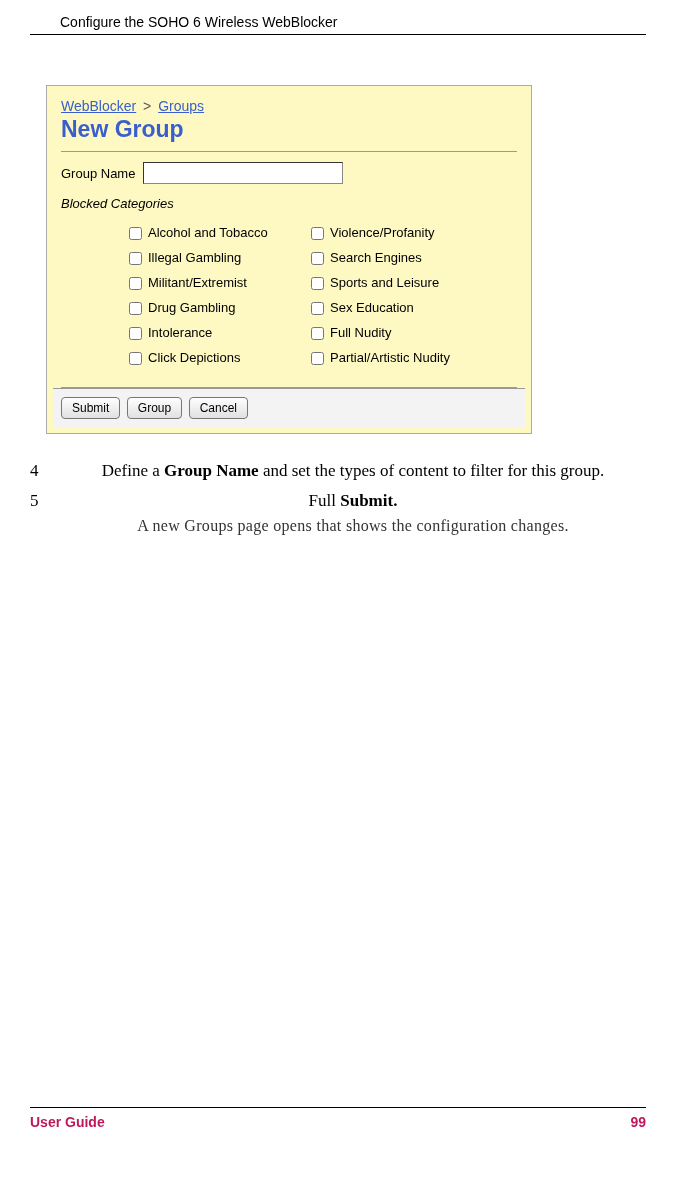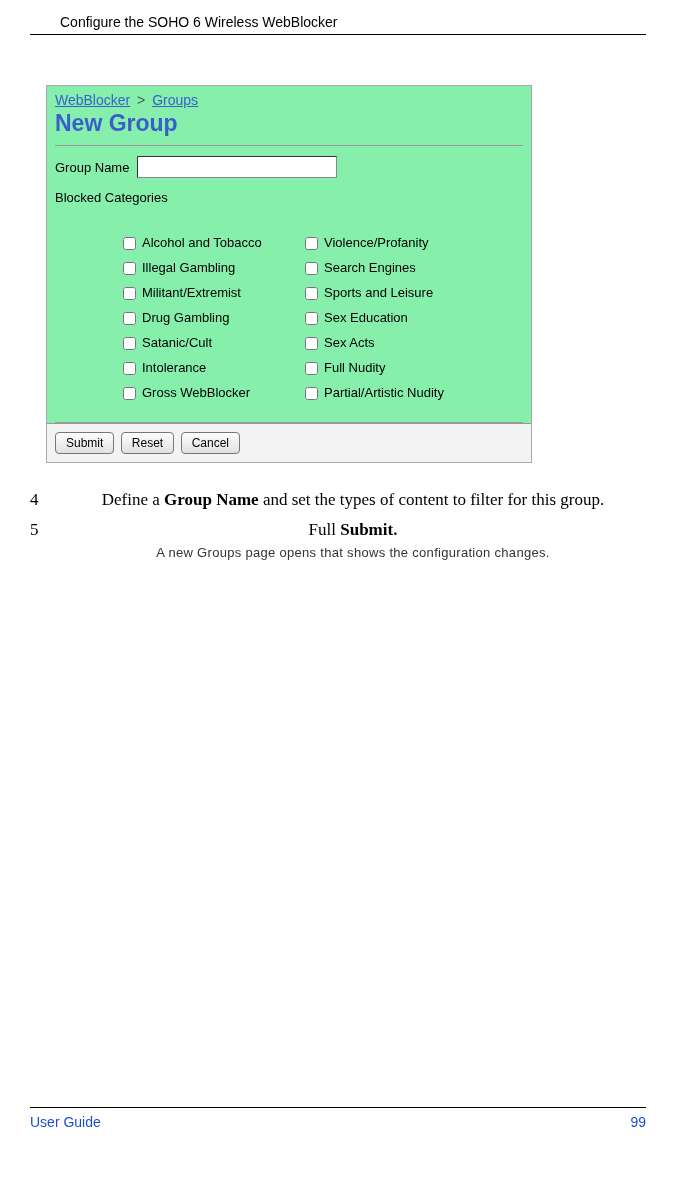--- a/index.html
+++ b/index.html
@@ -20,23 +20,23 @@
       font-size: 14px;
       color: #000;
       border-bottom: 1px solid #000;
       margin: 0 30px;
     }
     .screenshot-wrapper {
       margin: 50px 30px 25px 46px;
       width: 486px;
     }
     .screenshot {
-      background: #86efac;
+      background: #fef9c3;
       border: 1px solid #aaa;
-      padding: 0;
+      padding: 6px;
     }
     .breadcrumb {
       padding: 6px 8px 2px 8px;
       font-size: 14px;
       font-family: Arial, sans-serif;
     }
     .breadcrumb-link {
       color: #3a5fcd;
       text-decoration: underline;
     }
@@ -72,21 +72,22 @@
       border: 1px inset #888;
       background: white;
       height: 22px;
       width: 200px;
       font-size: 13px;
       padding: 0 3px;
     }
     .blocked-label {
       font-size: 13px;
       color: #000;
-      margin-bottom: 24px;
+      margin-bottom: 8px;
+      font-style: italic;
     }
     .categories-table {
       margin-left: 60px;
       margin-bottom: 10px;
     }
     .categories-table td {
       padding: 4px 6px;
       font-size: 13px;
       color: #000;
       vertical-align: middle;
@@ -127,37 +128,38 @@
     }
     .step-num {
       width: 30px;
       flex-shrink: 0;
     }
     .step-body {
       flex: 1;
       text-align: center;
     }
     .step-note {
-      font-family: Liberation Sans, sans-serif;
-      font-size: 13px;
+      font-family: Liberation Serif, serif;
+      font-size: 16px;
       color: #333;
       margin-top: 2px;
       letter-spacing: 0.3px;
     }
     .page-footer {
       position: absolute;
       bottom: 60px;
       left: 30px;
       right: 30px;
       border-top: 1px solid #000;
       padding-top: 6px;
       display: flex;
       justify-content: space-between;
       font-size: 14px;
-      color: #1d4ed8;
+      color: #be185d;
+      font-weight: bold;
     }
   </style>
 </head>
 <body>
 
 <div class="page-header">
   <span>Configure the SOHO 6 Wireless WebBlocker</span>
 </div>
 
 <div class="screenshot-wrapper">
@@ -187,38 +189,34 @@
         </tr>
         <tr>
           <td class="col1"><input type="checkbox" class="checkbox" style=""><span>Militant/Extremist</span></td>
           <td><input type="checkbox" class="checkbox" style=""><span>Sports and Leisure</span></td>
         </tr>
         <tr>
           <td class="col1"><input type="checkbox" class="checkbox" style=""><span>Drug Gambling</span></td>
           <td><input type="checkbox" class="checkbox" style=""><span>Sex Education</span></td>
         </tr>
         <tr>
-          <td class="col1"><input type="checkbox" class="checkbox" style=""><span>Satanic/Cult</span></td>
-          <td><input type="checkbox" class="checkbox" style=""><span>Sex Acts</span></td>
-        </tr>
-        <tr>
           <td class="col1"><input type="checkbox" class="checkbox" style=""><span>Intolerance</span></td>
           <td><input type="checkbox" class="checkbox" style=""><span>Full Nudity</span></td>
         </tr>
         <tr>
-          <td class="col1"><input type="checkbox" class="checkbox" style=""><span>Gross WebBlocker</span></td>
+          <td class="col1"><input type="checkbox" class="checkbox" style=""><span>Click Depictions</span></td>
           <td><input type="checkbox" class="checkbox" style=""><span>Partial/Artistic Nudity</span></td>
         </tr>
       </tbody>
         </table>
     </div>
     <hr class="inner-hr">
     <div class="button-row">
       <button class="btn">Submit</button>
-      <button class="btn">Reset</button>
+      <button class="btn">Group</button>
       <button class="btn">Cancel</button>
     </div>
   </div>
 </div>
 
 <div class="instructions">
   <div class="step">
     <div class="step-num">4</div>
     <div class="step-body">
       <span>Define a </span><strong>Group Name</strong><span> and set the types of content to filter for this group.</span>

